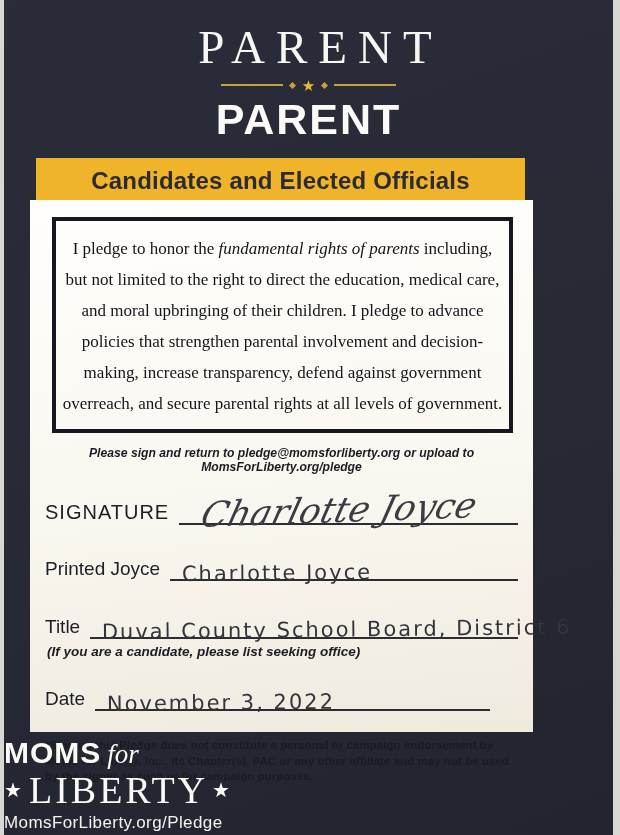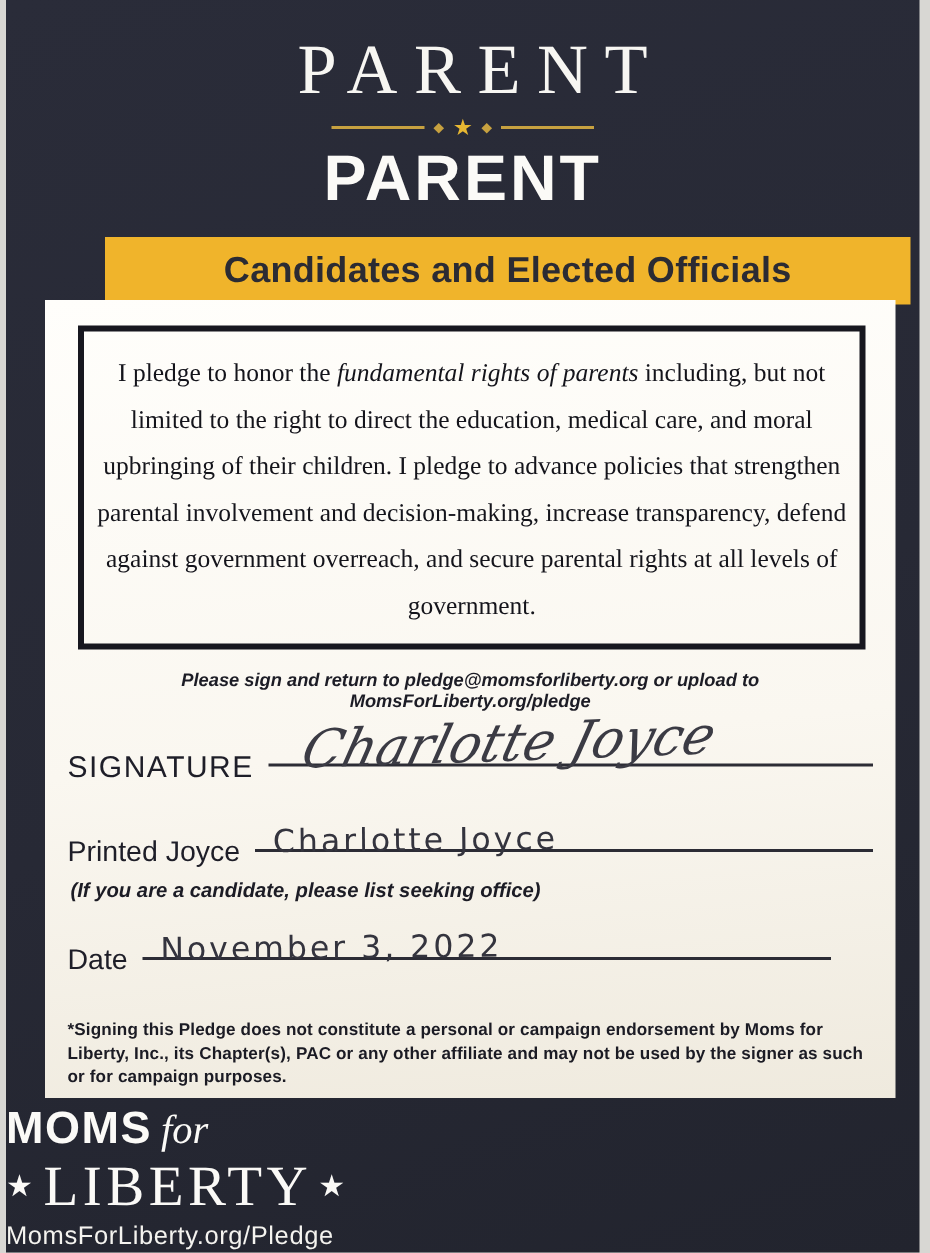--- a/index.html
+++ b/index.html
@@ -39,35 +39,35 @@
   .title-pledge {
     color: #fbfaf7;
     font-size: 43px;
     font-weight: 700;
     letter-spacing: 2px;
   }
   
   .banner {
     position: absolute;
     left: 32px; top: 158px;
-    width: 537px; height: 45px;
+    width: 489px; height: 45px;
     background: #f0b42b;
-    display: flex; align-items: center; justify-content: center; margin-left: 34px;
+    display: flex; align-items: center; justify-content: center;
   }
   .banner-label {
     color: #2b2b33;
     font-size: 24px;
     font-weight: 700;
     letter-spacing: 0.2px;
   }
   
   .card {
     position: absolute;
     left: 26px; top: 200px;
-    width: 567px; height: 532px;
+    width: 503px; height: 532px;
     background: linear-gradient(175deg, #fffefb 0%, #faf7f0 55%, #efeade 100%);
     padding: 0 15px;
   }
   .pledge-box {
     margin: 17px 5px 0 7px;
     border: 4px solid #17171f;
     background: transparent;
     padding: 12px 4px 10px 4px;
     text-align: center;
   }
@@ -82,20 +82,21 @@
     margin-top: 13px;
     text-align: center;
     font-size: 12.2px;
     font-weight: 700;
     font-style: italic;
     color: #1c1c25;
   }
   
   .row {
     display: flex;
+    align-items: flex-end;
   }
   .lbl {
     color: #1e1e28;
     font-size: 19px;
     white-space: nowrap;
     padding-right: 10px;
     padding-bottom: 1px;
   }
   .sig-lbl { font-size: 20px; letter-spacing: 1px; }
   .fline {
@@ -216,20 +217,26 @@
       </span>
     </div>
 
     <div class="row row-printed">
       <span class="lbl">Printed Joyce</span>
       <span class="fline">
         <span class="hw hw-print">Charlotte Joyce</span>
       </span>
     </div>
 
+    <div class="row row-title">
+      <span class="lbl">Title</span>
+      <span class="fline">
+        <span class="hw hw-print">Duval County School Board, District 6</span>
+      </span>
+    </div>
     <div class="hint">(If you are a candidate, please list seeking office)</div>
 
     <div class="row row-date">
       <span class="lbl">Date</span>
       <span class="fline">
         <span class="hw hw-print">November 3, 2022</span>
       </span>
     </div>
 
     <div class="disclaimer">*Signing this Pledge does not constitute a personal or campaign endorsement by Moms for Liberty, Inc., its Chapter(s), PAC or any other affiliate and may not be used by the signer as such or for campaign purposes.</div>

